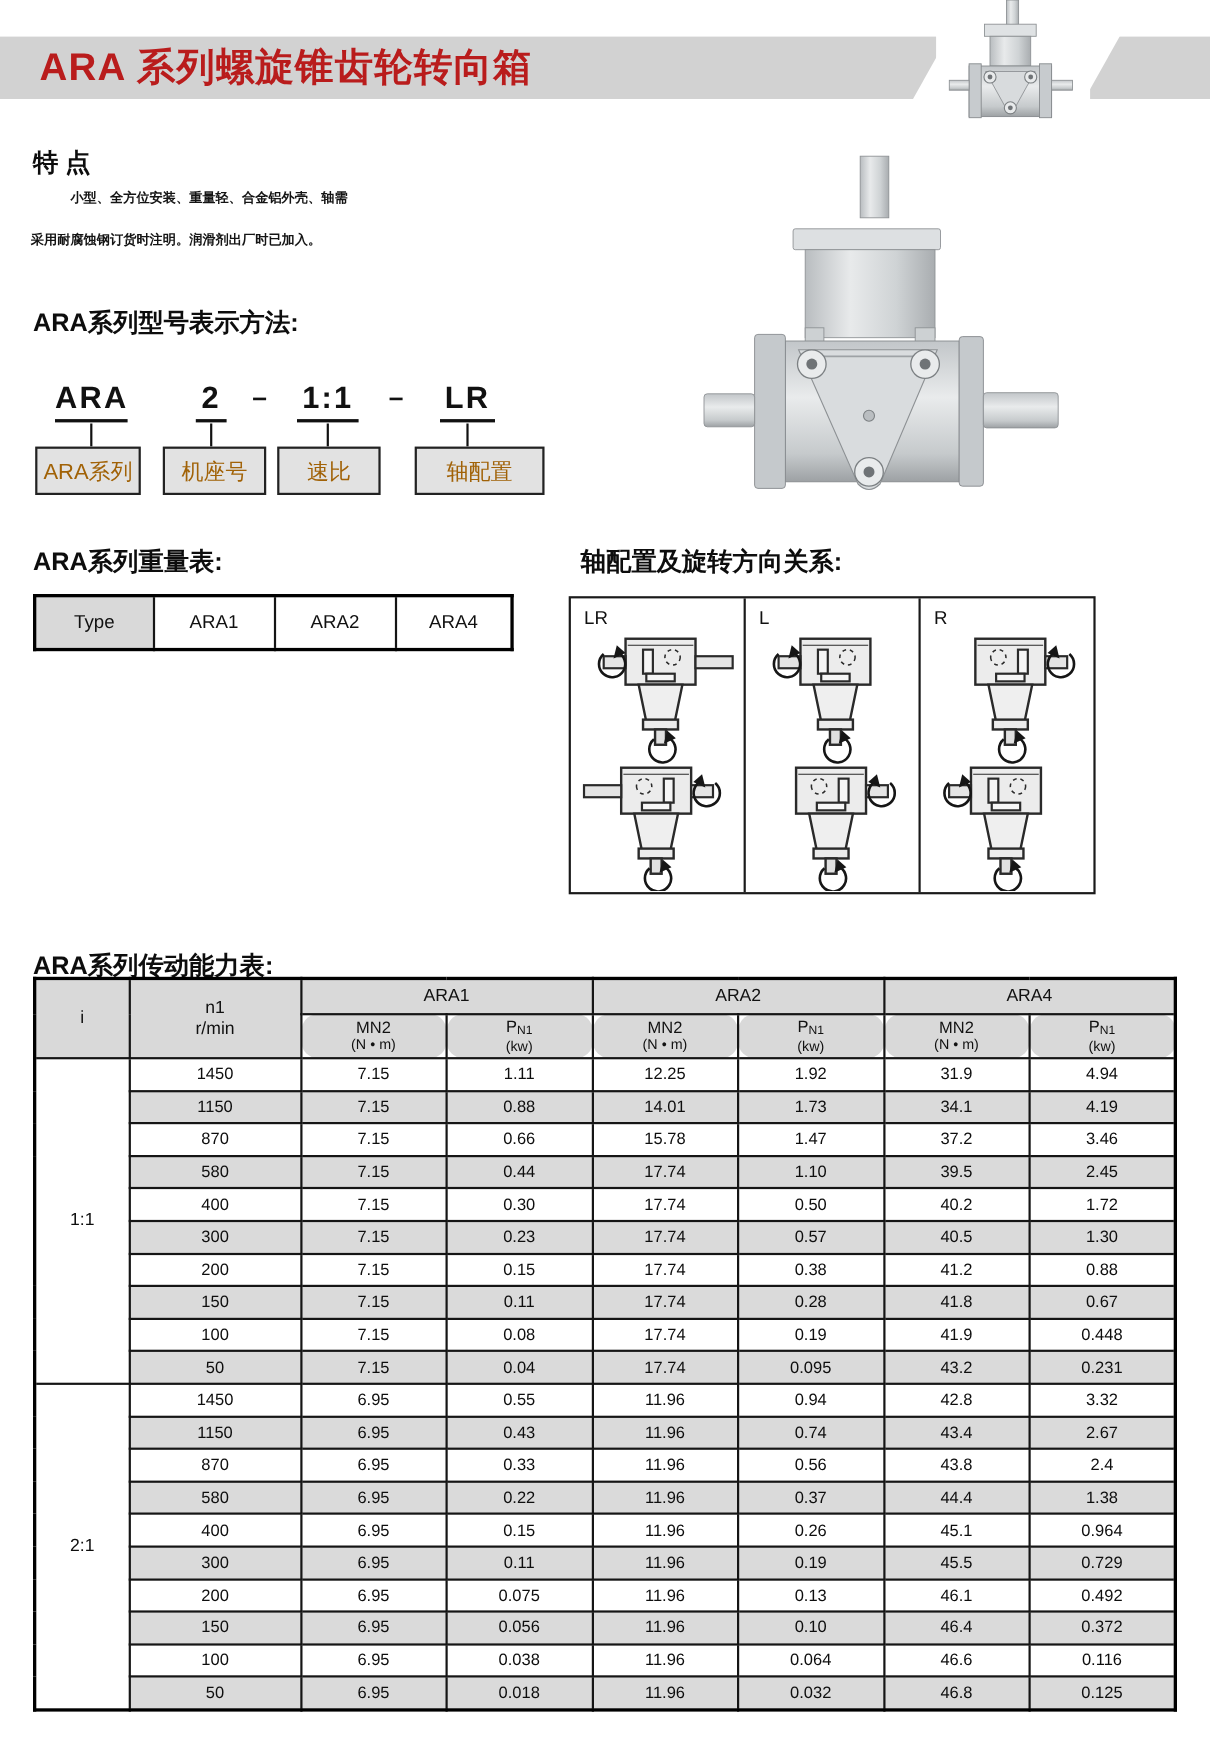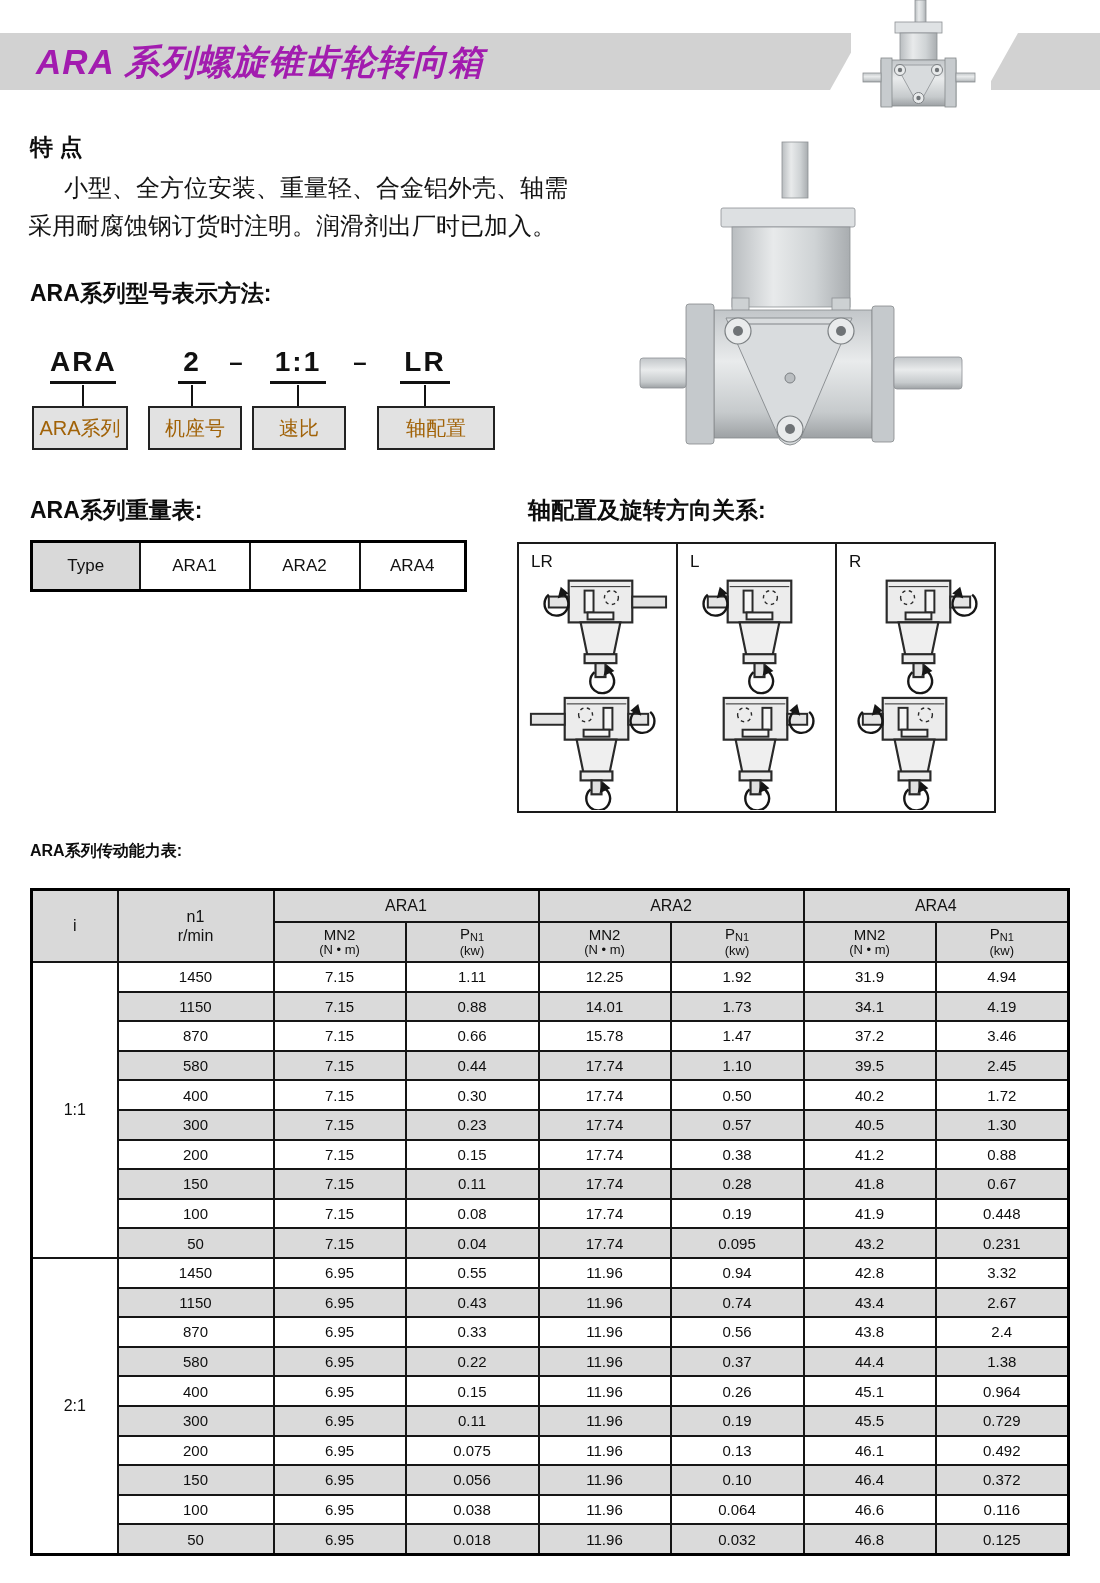--- a/index.html
+++ b/index.html
@@ -6,25 +6,25 @@
   #page{
     position:relative;width:1100px;height:1583px;background:#ffffff;overflow:hidden;
     font-family:"Liberation Sans","DejaVu Sans",sans-serif;color:#111;
   }
   
   .band-main{position:absolute;left:0;top:33px;width:862px;height:57px;background:#d2d2d2;
     clip-path:polygon(0 0,100% 0,calc(100% - 32px) 100%,0 100%);}
   .band-right{position:absolute;left:986px;top:33px;width:114px;height:57px;background:#d2d2d2;
     clip-path:polygon(32px 0,100% 0,100% 100%,0 100%);}
   .banner-title{position:absolute;left:36px;top:33px;height:57px;line-height:57px;
-    font-size:35px;font-weight:700;font-style:italic;color:#a21caf;letter-spacing:1px;white-space:nowrap;}
+    font-size:35px;font-weight:700;color:#b91c1c;letter-spacing:1px;white-space:nowrap;}
   
   .h-black{position:absolute;font-size:23px;font-weight:700;color:#0d0d0d;white-space:nowrap;}
   
-  .feat-line{position:absolute;font-size:24px;color:#141414;white-space:nowrap;}
+  .feat-line{position:absolute;font-size:12px;color:#141414;white-space:nowrap;font-weight:bold;}
   
   .code{position:absolute;top:345px;height:36px;font-size:28px;font-weight:700;text-align:center;
     border-bottom:3px solid #111;line-height:34px;letter-spacing:2px;}
   .code-sep{position:absolute;top:345px;height:36px;font-size:24px;font-weight:700;text-align:center;line-height:34px;}
   .connector{position:absolute;width:2px;height:21px;background:#111;top:385px;}
   .md-box{position:absolute;top:406px;height:44px;background:#e2e2e2;border:2px solid #222;
     box-sizing:border-box;display:flex;align-items:center;justify-content:center;font-size:20px;color:#a16207;}
   
   .wt-table{position:absolute;left:30px;top:540px;border-collapse:collapse;table-layout:fixed;width:434px;}
   .wt-table th,.wt-table td{border:2px solid #151515;height:44px;font-size:17px;font-weight:400;}
@@ -36,21 +36,21 @@
     box-sizing:border-box;display:flex;background:#fff;}
   .sc-cell{position:relative;flex:1;border-right:2px solid #1a1a1a;}
   .sc-cell:last-child{border-right:none;}
   .sc-label{position:absolute;left:12px;top:8px;font-size:17px;color:#111;}
   .sc-svg{position:absolute;left:0;top:18px;width:100%;height:248px;}
   
   .cap-table{position:absolute;left:30px;top:888px;border-collapse:collapse;table-layout:fixed;width:1037px;border:3px solid #000;}
   .cap-table th,.cap-table td{border:2px solid #151515;text-align:center;padding:0;}
   .cap-table thead th{background:#d9d9d9;font-weight:400;}
   .gh-row th{height:30px;font-size:16px;}
-  .sub-th{height:38px;font-size:15px;line-height:1.15;}
+  .sub-th{height:38px;font-size:15px;line-height:1.15;border-radius:15px;}
   .sub-th .unit{font-size:13px;}
   .subscript{font-size:11px;vertical-align:-2px;}
   .cap-table td{height:27.6px;font-size:15px;color:#0e0e0e;}
   .cap-table tr.stripe td{background:#dadada;}
   .cap-table td.ratio-cell{background:#ffffff;font-size:16px;}
   .i-th{font-size:17px;}
   .n1-th div{font-size:16px;line-height:1.2;}
   
   .art{position:absolute;}
 </style>
@@ -229,21 +229,21 @@
         <g transform="translate(18,128)">
           <use href="#gbx" width="120" height="112"></use>
           <rect x="8" y="24" width="20" height="11" fill="#e4e4e4" stroke="#2a2a2a" stroke-width="2"></rect>
           <use href="#arrow-rot" transform="translate(10,34)"></use>
           <use href="#arrow-rot" transform="translate(56,112)"></use>
         </g>
       </svg>
     </div>
   </div>
 
-  <div class="h-black" style="left:30px;top:841px;font-size:16px">ARA系列传动能力表:</div>
+  <div class="h-black" style="left:30px;top:862px;font-size:23px">ARA系列传动能力表:</div>
 
   <table class="cap-table">
     <colgroup>
       <col style="width:86px">
         <col style="width:156px">
       <col style="width:132px">
         <col style="width:133px">
         <col style="width:132px">
       <col style="width:133px">
         <col style="width:132px">

